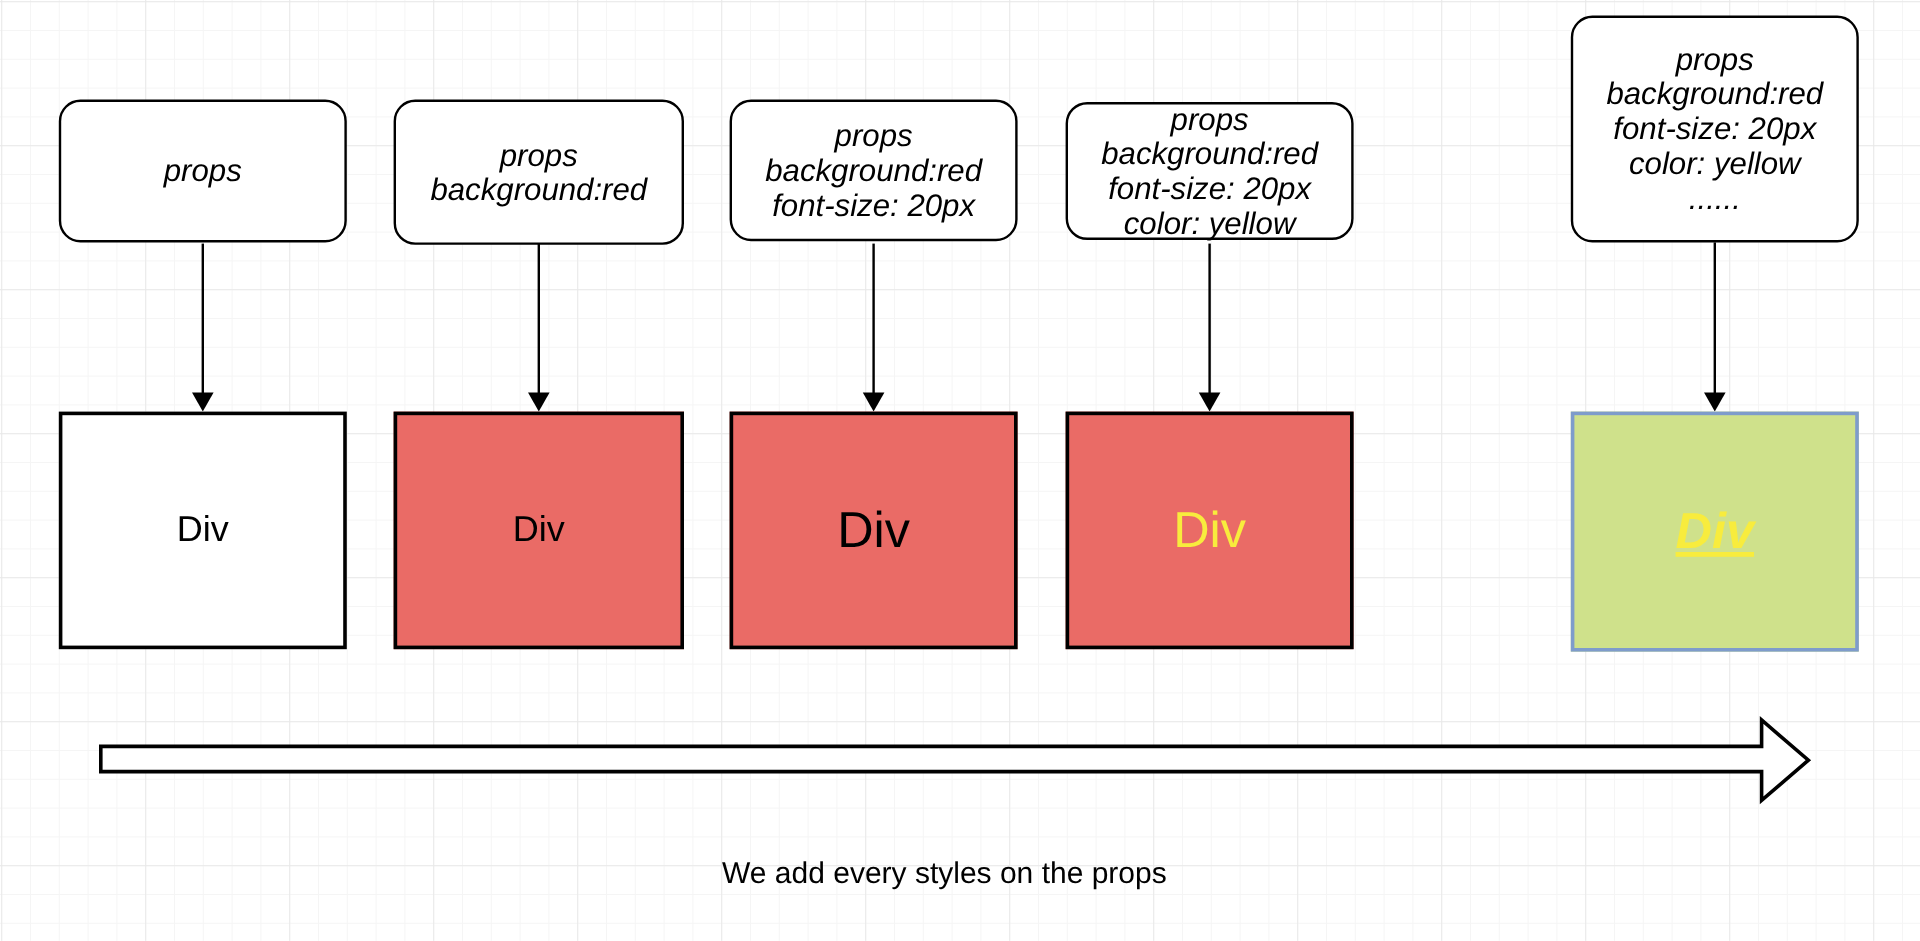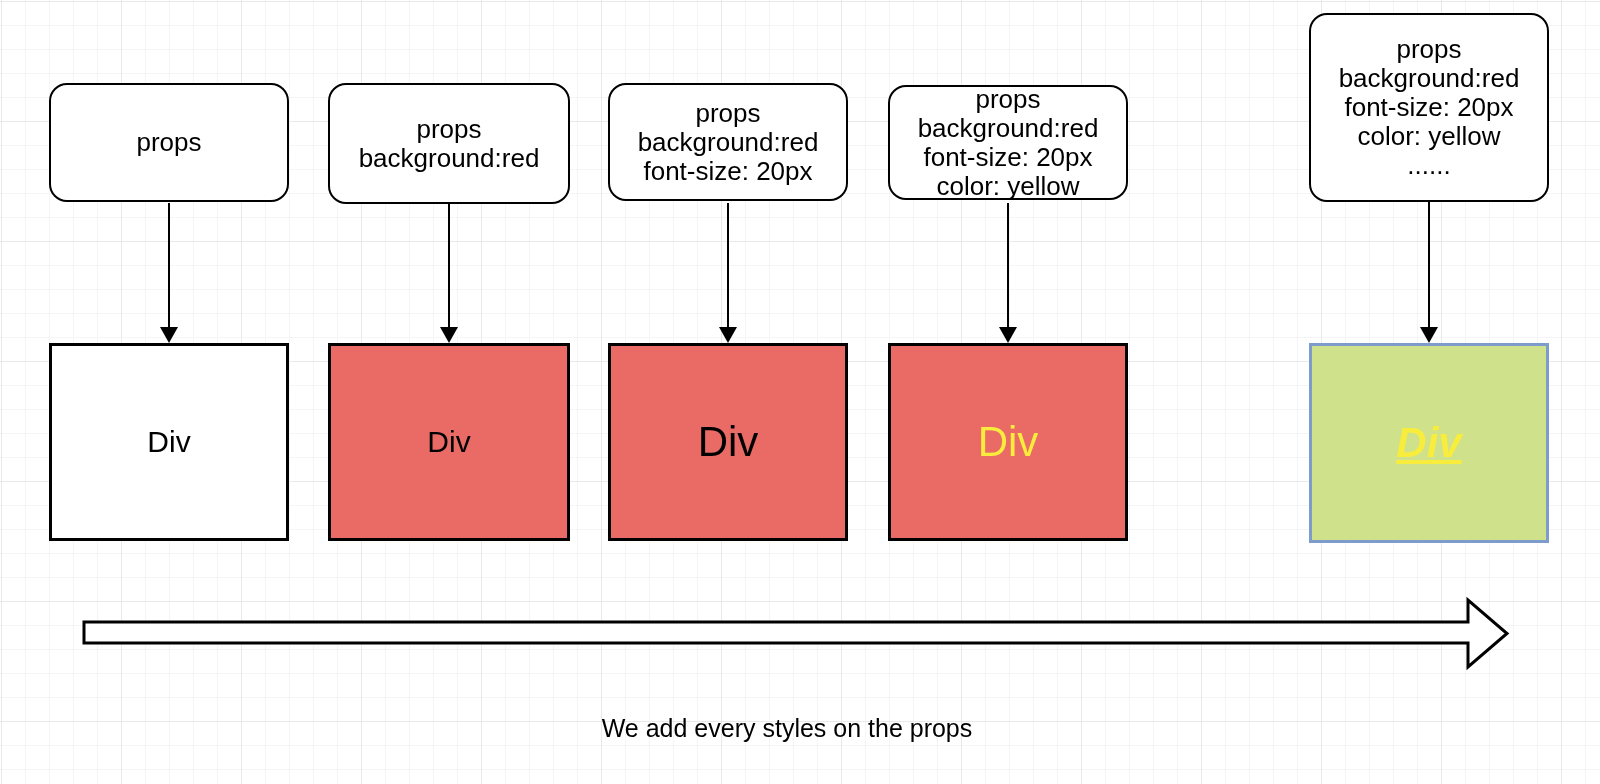--- a/index.html
+++ b/index.html
@@ -17,20 +17,21 @@
   }
   .props-box{
     position:absolute;
     background:#ffffff;
     border:2.5px solid #000000;
     border-radius:18px;
     display:flex;flex-direction:column;align-items:center;justify-content:center;
     text-align:center;
     font-size:26px;line-height:29px;color:#000000;
     box-sizing:border-box;
+    font-style:italic;
   }
   .props-box .lbl{white-space:pre-line;}
   .p1{left:49px;top:83px;width:240px;height:119px;}
   .p2{left:328px;top:83px;width:242px;height:121px;}
   .p3{left:608px;top:83px;width:240px;height:118px;}
   .p4{left:888px;top:85px;width:240px;height:115px;}
   .p5{left:1309px;top:13px;width:240px;height:189px;}
   .v-arrow{position:absolute;width:20px;}
   .a1{left:159px;top:203px;height:140px;}
   .a2{left:439px;top:203px;height:140px;}

